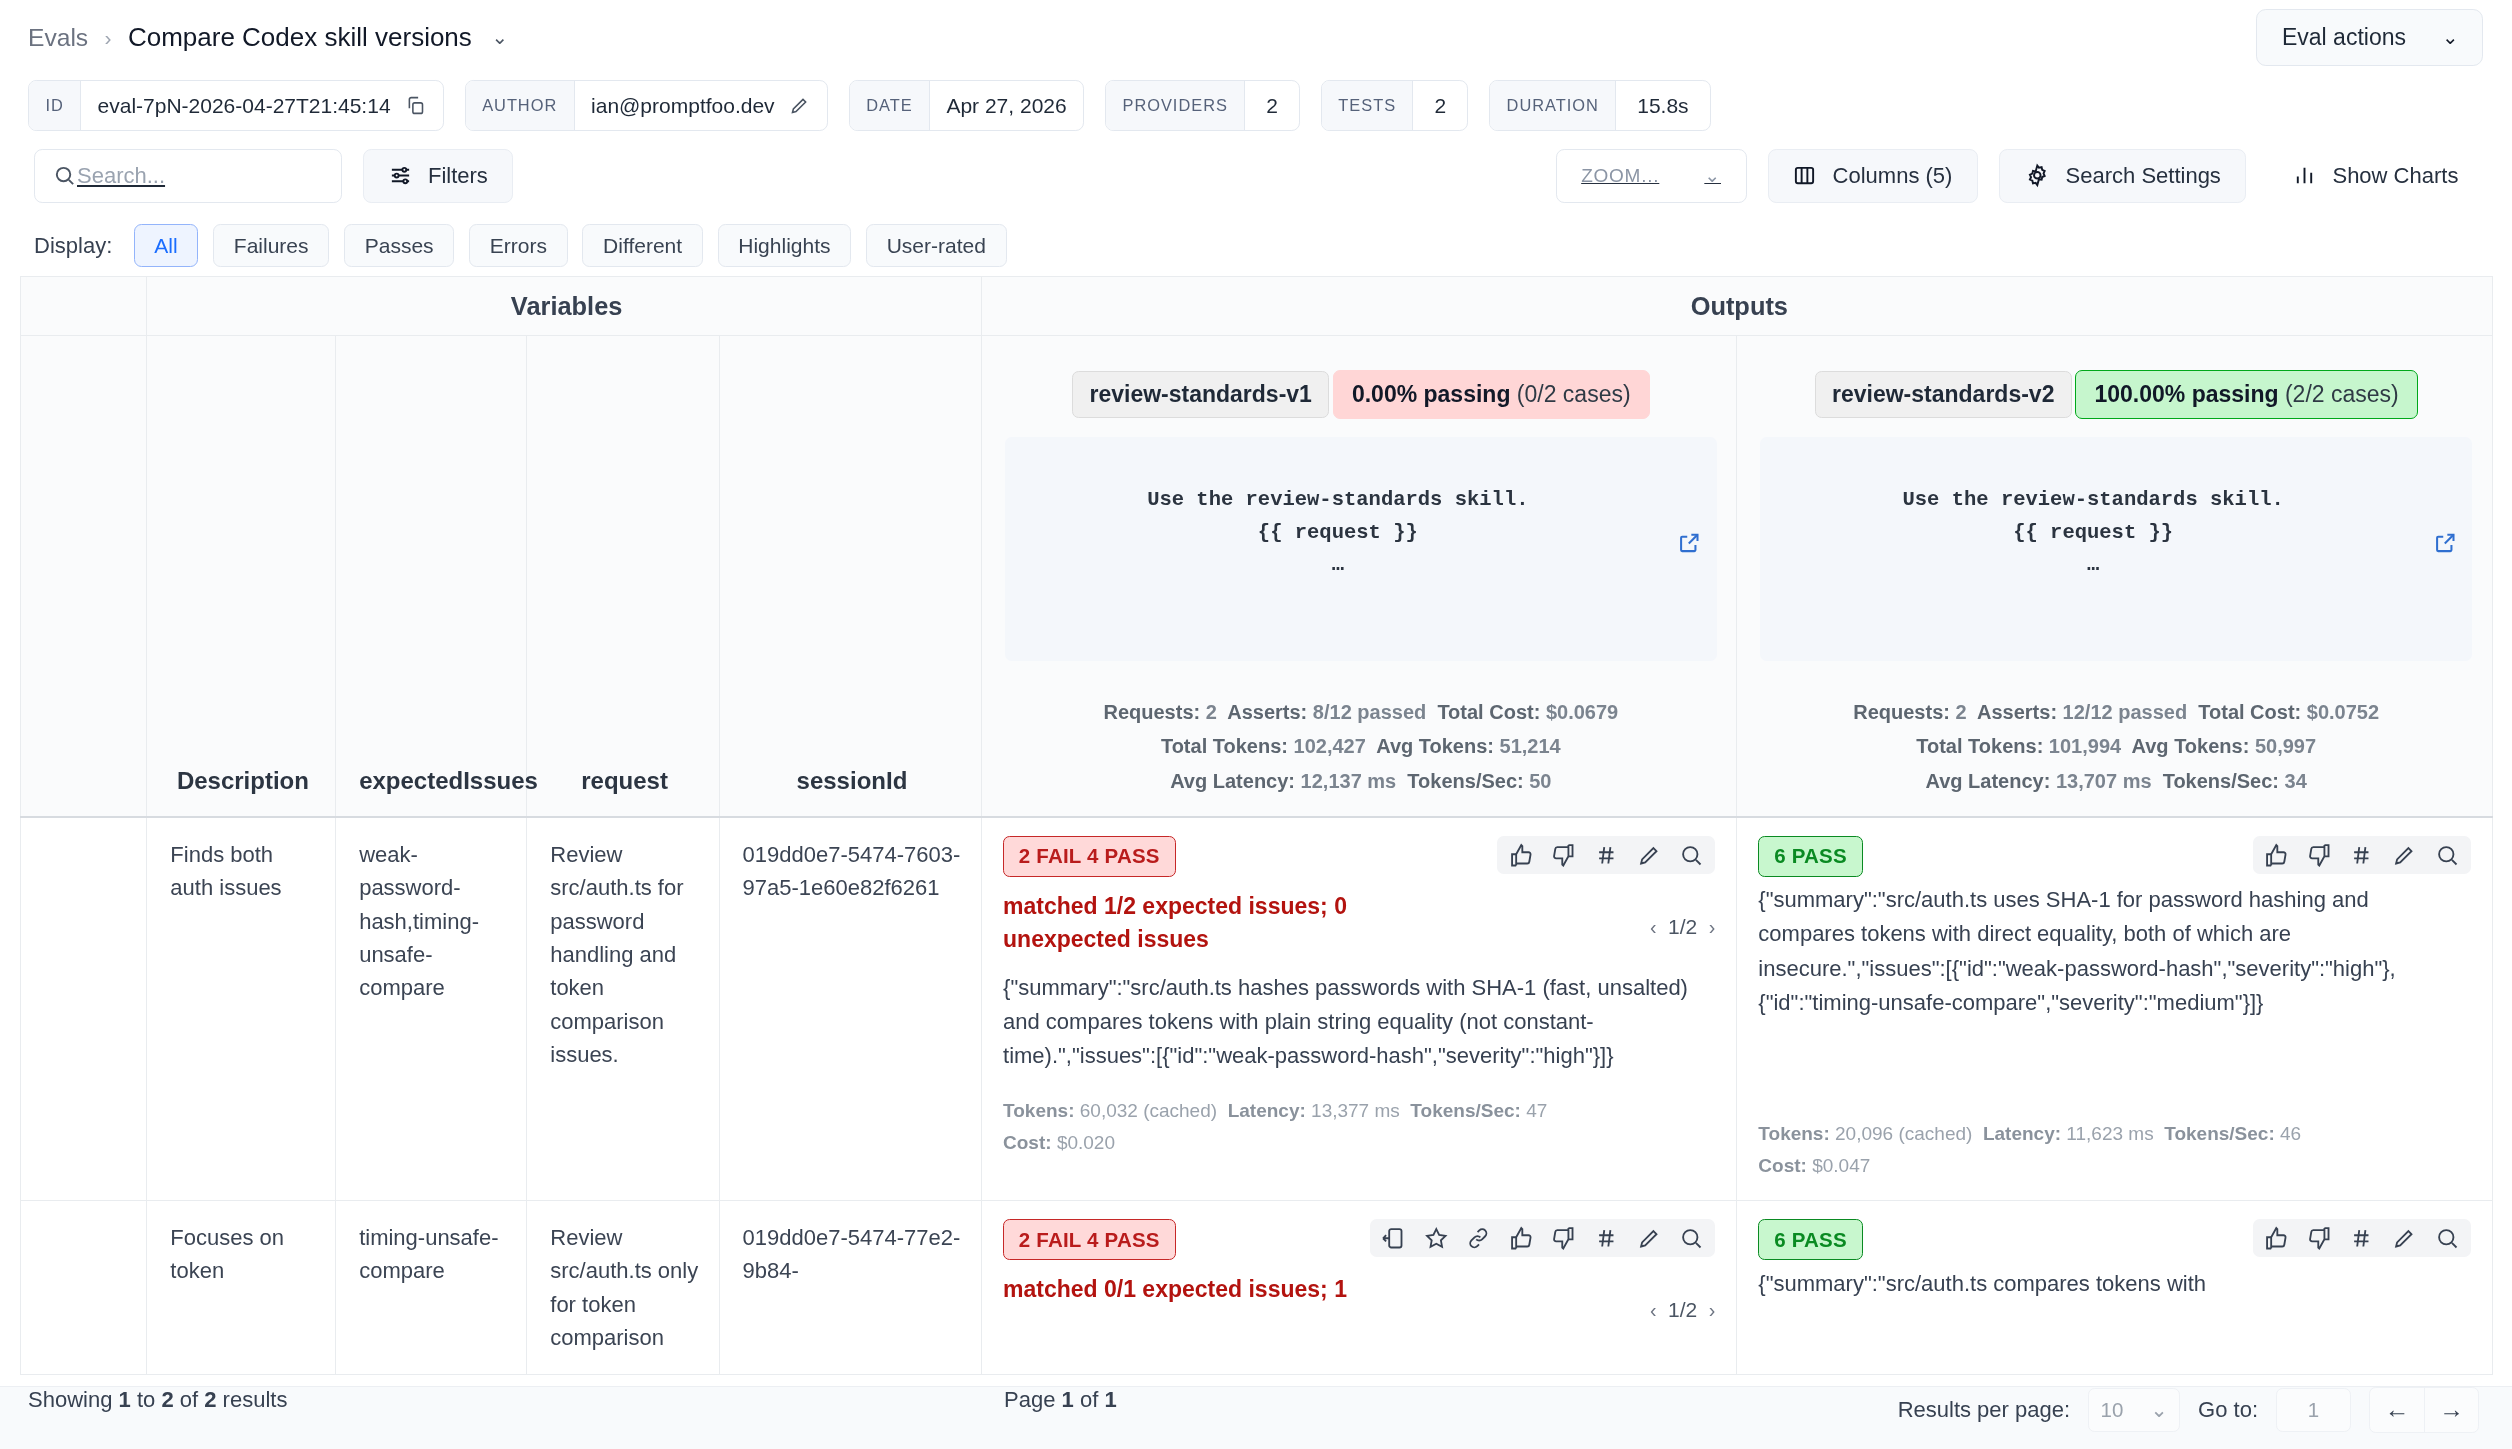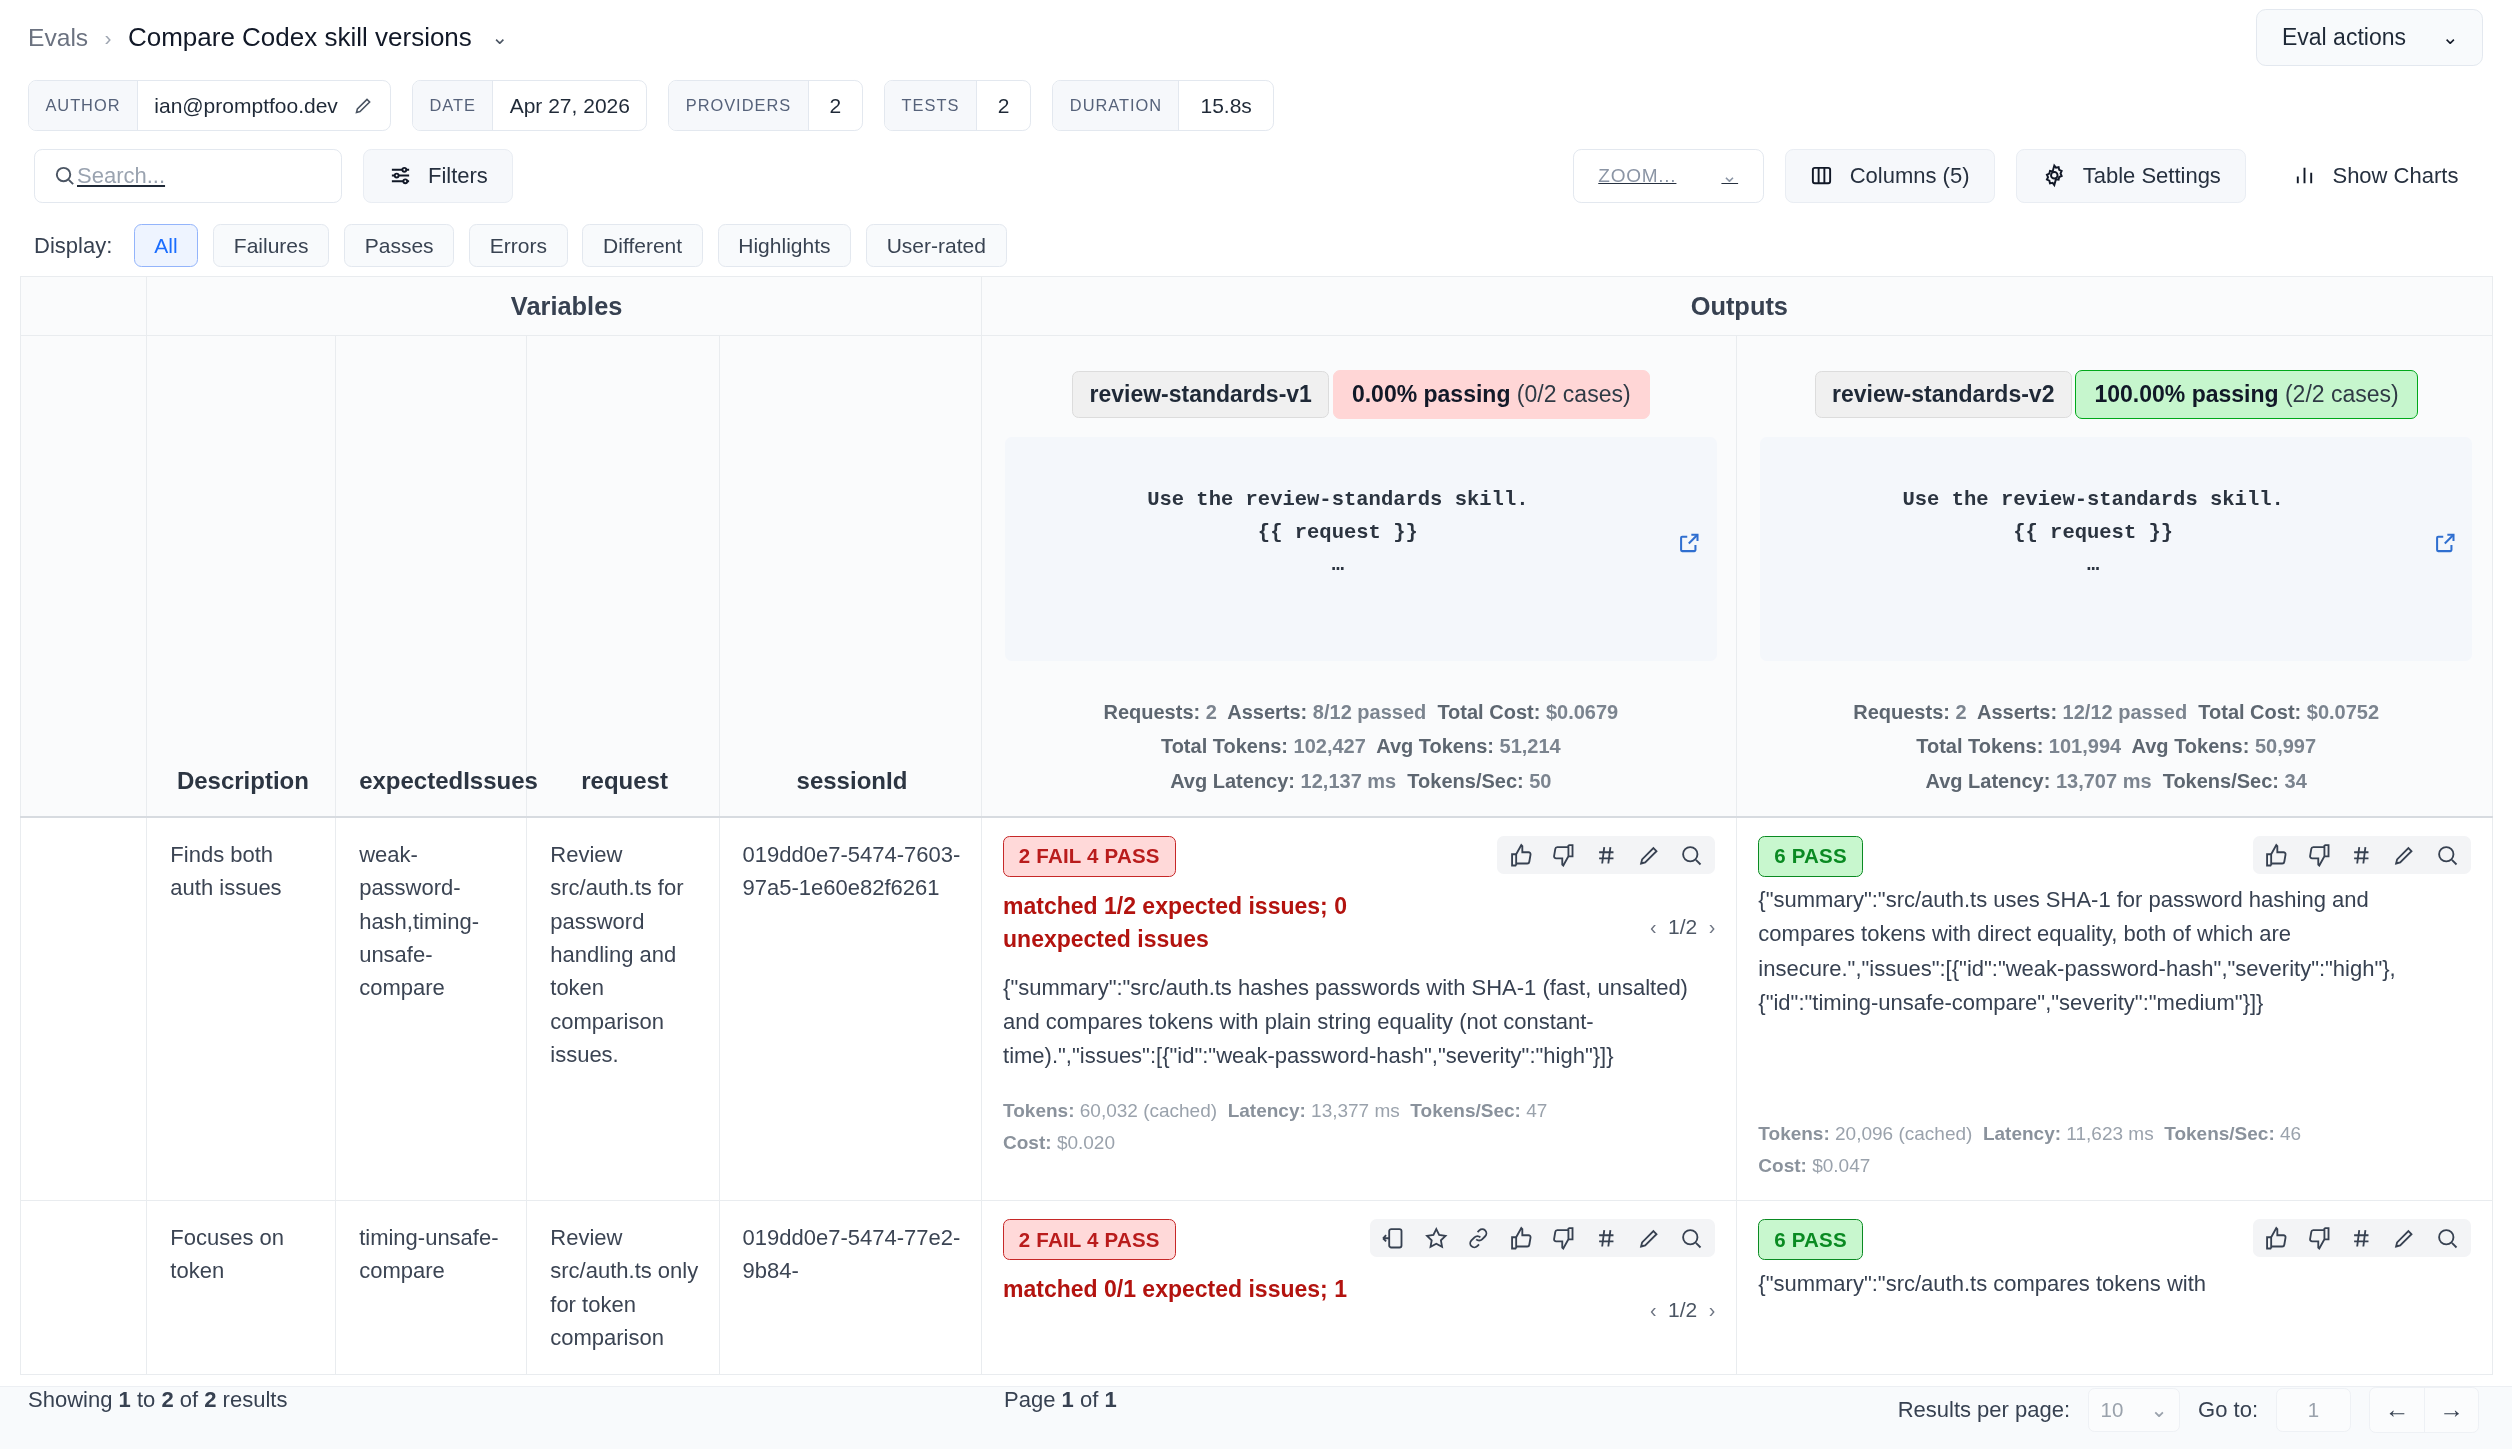--- a/index.html
+++ b/index.html
@@ -236,20 +236,32 @@
     </div>
     <div class="spacer"></div>
     <div class="eval-actions">
       <span>Eval actions</span>
       <span class="caret">⌄</span>
     </div>
   </div>
 
   <div class="metarow">
 
+    <div class="chip">
+      <div class="k">ID</div>
+      <div class="v">
+        <span>eval-7pN-2026-04-27T21:45:14</span>
+        <span class="ico">
+          <svg width="21" height="21" viewBox="0 0 24 24" fill="none" stroke="currentColor" stroke-width="1.8">
+            <rect x="9" y="9" width="11" height="12" rx="2"></rect>
+              <path d="M5 15V5a2 2 0 0 1 2-2h8"></path>
+          </svg>
+        </span>
+      </div>
+    </div>
 
     <div class="chip">
       <div class="k">AUTHOR</div>
       <div class="v">
         <span>ian@promptfoo.dev</span>
         <span class="ico">
           <svg width="21" height="21" viewBox="0 0 24 24" fill="none" stroke="currentColor" stroke-width="1.8">
             <path d="M4 20l4-1 11-11-3-3L5 16l-1 4z"></path>
           </svg>
         </span>
@@ -318,21 +330,21 @@
       <span>Columns (5)</span>
     </div>
 
     <div class="btn">
       <span class="ico">
         <svg width="24.6" height="24.6" viewBox="0 0 24 24" fill="none" stroke="#111827" stroke-width="1.9">
           <circle cx="12" cy="12" r="3.2"></circle>
           <path d="M12 2.5l1.6 2.1 2.6-.5.6 2.6 2.4 1.1-1.1 2.4 1.1 2.4-2.4 1.1-.6 2.6-2.6-.5L12 21.5l-1.6-2.1-2.6.5-.6-2.6-2.4-1.1 1.1-2.4-1.1-2.4 2.4-1.1.6-2.6 2.6.5z"></path>
         </svg>
       </span>
-      <span>Table Settings</span>
+      <span>Search Settings</span>
     </div>
 
     <div class="btn ghost">
       <span class="ico">
         <svg width="23" height="23" viewBox="0 0 24 24" fill="none" stroke="#111827" stroke-width="2">
           <path d="M5 20V13M12 20V4M19 20V9"></path>
         </svg>
       </span>
       <span>Show Charts</span>
     </div>

